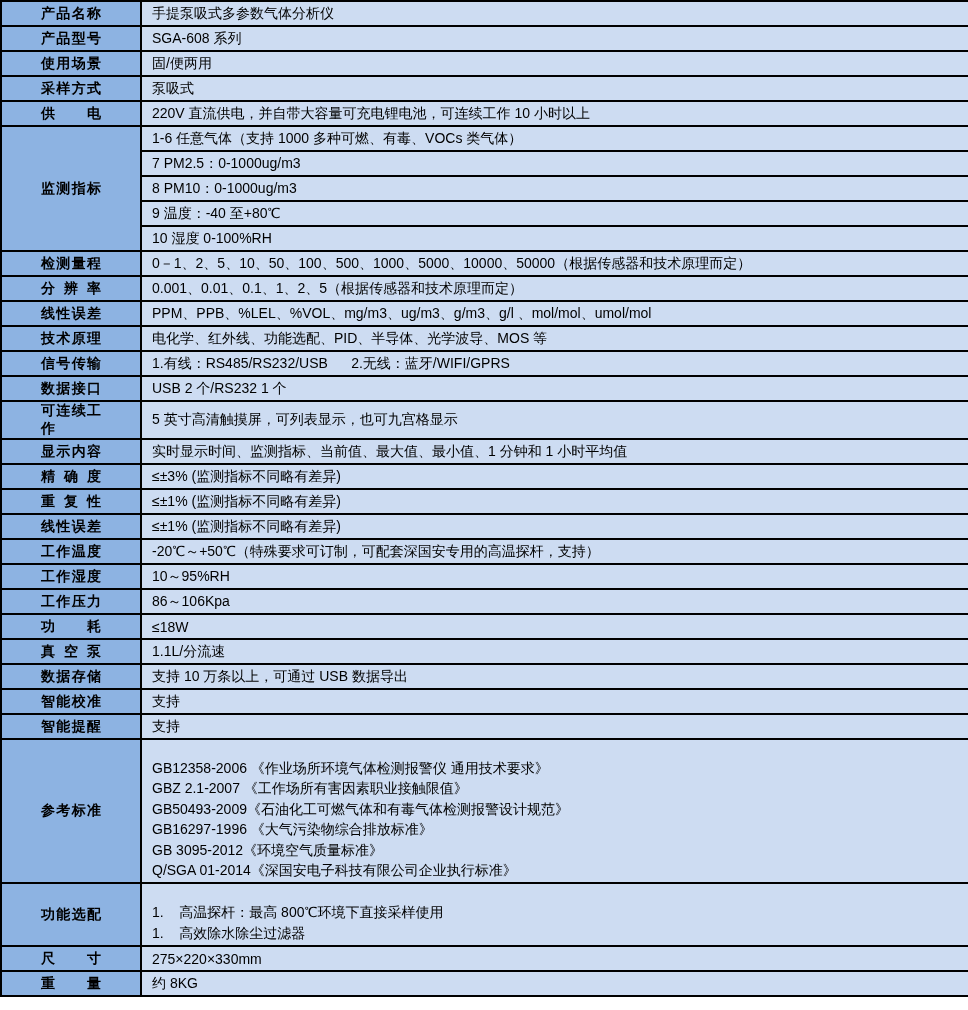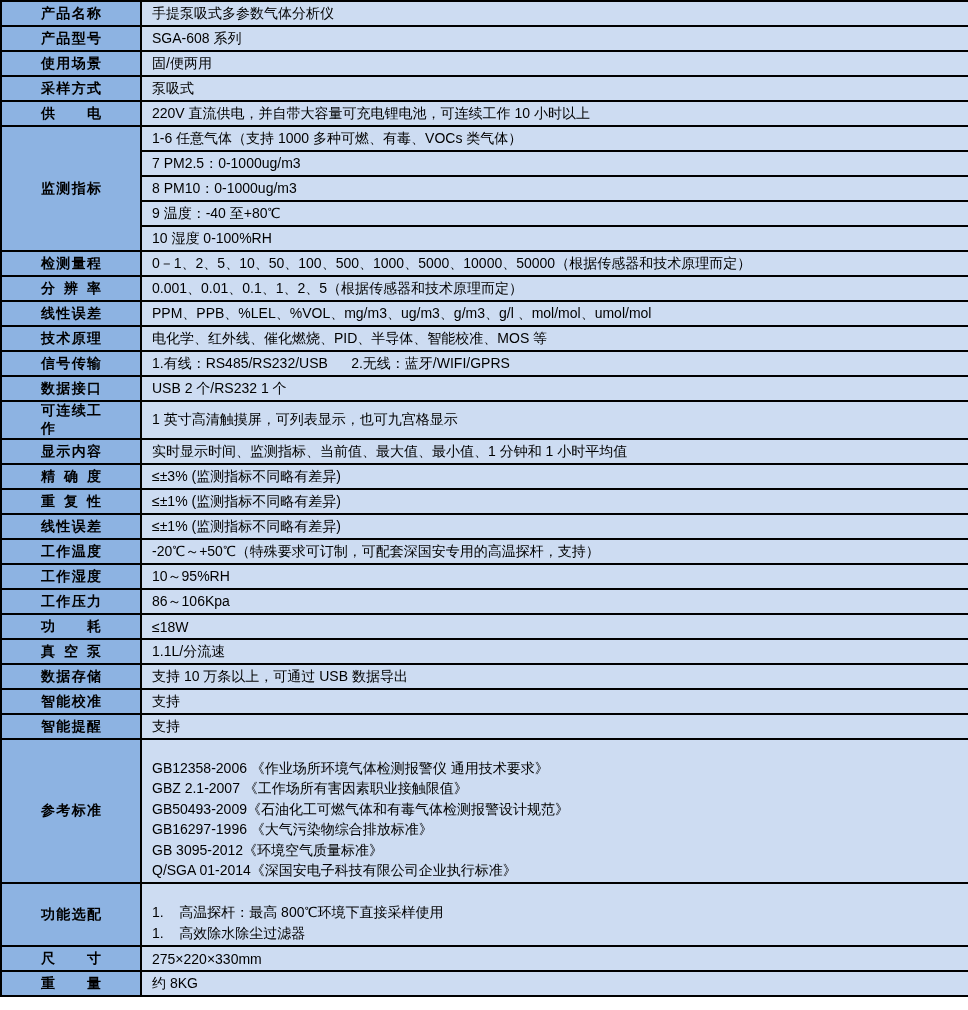--- a/index.html
+++ b/index.html
@@ -114,33 +114,33 @@
         <tr>
           <th class="label-cell"><span class="label-justify">分辨率</span></th>
           <td class="value-cell">0.001、0.01、0.1、1、2、5（根据传感器和技术原理而定）</td>
         </tr>
         <tr>
           <th class="label-cell"><span class="label-justify">线性误差</span></th>
           <td class="value-cell">PPM、PPB、%LEL、%VOL、mg/m3、ug/m3、g/m3、g/l 、mol/mol、umol/mol</td>
         </tr>
         <tr>
           <th class="label-cell"><span class="label-justify">技术原理</span></th>
-          <td class="value-cell">电化学、红外线、催化燃烧、PID、半导体、智能校准、MOS 等</td>
+          <td class="value-cell">电化学、红外线、功能选配、PID、半导体、光学波导、MOS 等</td>
         </tr>
         <tr>
           <th class="label-cell"><span class="label-justify">信号传输</span></th>
           <td class="value-cell">1.有线：RS485/RS232/USB      2.无线：蓝牙/WIFI/GPRS</td>
         </tr>
         <tr>
           <th class="label-cell"><span class="label-justify">数据接口</span></th>
           <td class="value-cell">USB 2 个/RS232 1 个</td>
         </tr>
         <tr>
           <th class="label-cell"><span class="label-justify">可连续工作</span></th>
-          <td class="value-cell">1 英寸高清触摸屏，可列表显示，也可九宫格显示</td>
+          <td class="value-cell">5 英寸高清触摸屏，可列表显示，也可九宫格显示</td>
         </tr>
         <tr>
           <th class="label-cell"><span class="label-justify">显示内容</span></th>
           <td class="value-cell">实时显示时间、监测指标、当前值、最大值、最小值、1 分钟和 1 小时平均值</td>
         </tr>
         <tr>
           <th class="label-cell"><span class="label-justify">精确度</span></th>
           <td class="value-cell">≤±3% (监测指标不同略有差异)</td>
         </tr>
         <tr>

